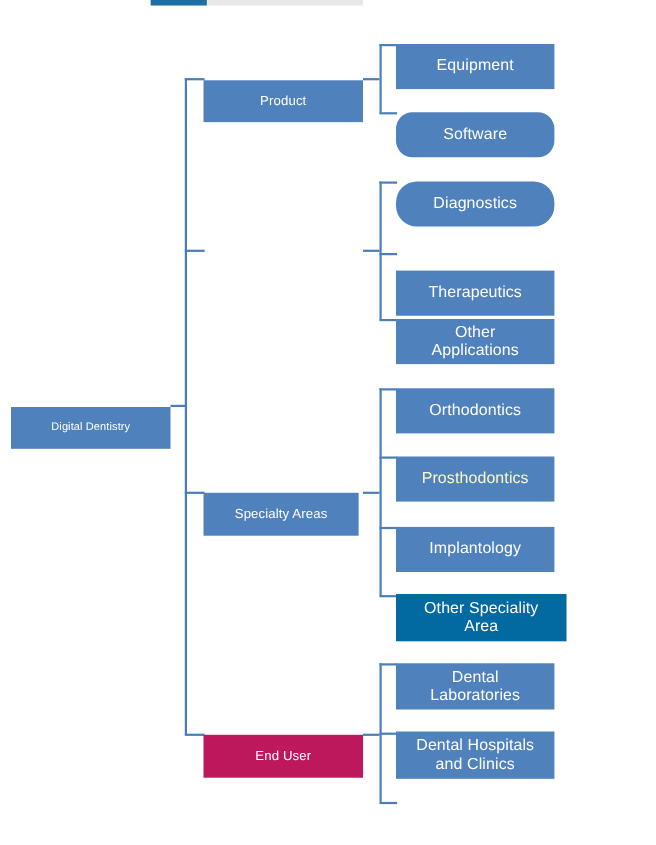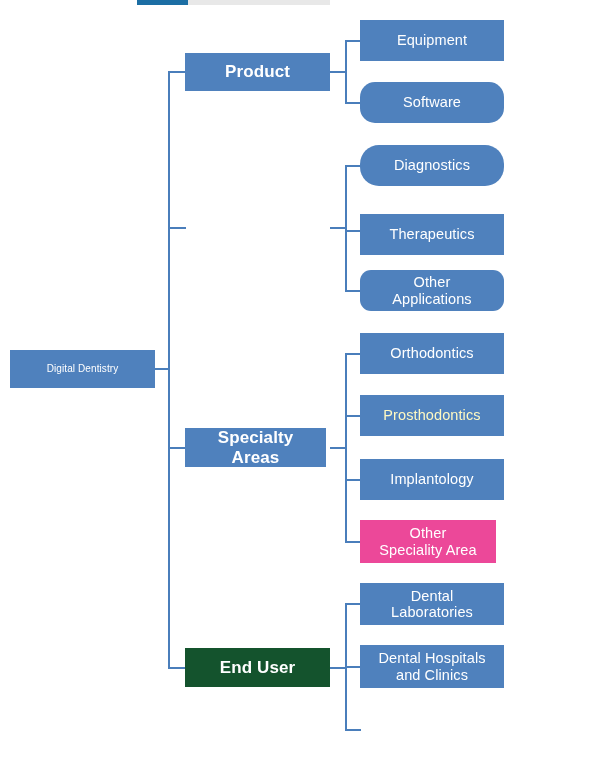--- a/index.html
+++ b/index.html
@@ -43,24 +43,25 @@
     background: #4f81bd;
     color: #ffffff;
     display: flex;
     align-items: center;
     justify-content: center;
     text-align: center;
     box-sizing: border-box;
     line-height: 1.12;
     letter-spacing: 0.1px;
     padding: 0 18px;
+    margin-top: 20px;
     -webkit-font-smoothing: antialiased;
   }
   .node.root      { font-size: 10px; }
-  .node.level2    { font-size: 17px; font-weight: bold; }
+  .node.level2    { font-size: 12px; }
   .node.level3    { font-size: 14.5px; }
 
   
   .conn {
     position: absolute;
     background: #4a7ebb;
   }
   .conn.v { width: 2px; }
   .conn.h { height: 2px; }
 </style>
@@ -106,38 +107,38 @@
   <div class="conn h" style="left: 345px; top: 666px; width: 16px; background: rgb(74, 126, 187);"></div>
   <div class="conn h" style="left: 345px; top: 729px; width: 16px; background: rgb(74, 126, 187);"></div>
 
   <div class="node root" style="left: 10px; top: 350px; width: 145px; height: 38px; background: rgb(79, 129, 189); color: rgb(255, 255, 255);">Digital Dentistry</div>
 
   <div class="node level2" style="left: 185px; top: 53px; width: 145px; height: 38px; background: rgb(79, 129, 189); color: rgb(255, 255, 255);">Product</div>
 
 
   <div class="node level2" style="left: 185px; top: 428px; width: 141px; height: 39px; background: rgb(79, 129, 189); color: rgb(255, 255, 255);">Specialty Areas</div>
 
-  <div class="node level2" style="left: 185px; top: 648px; width: 145px; height: 39px; background: #14532d; color: rgb(255, 255, 255);">End User</div>
+  <div class="node level2" style="left: 185px; top: 648px; width: 145px; height: 39px; background: #be185d; color: rgb(255, 255, 255);">End User</div>
 
   <div class="node level3" style="left: 360px; top: 20px; width: 144px; height: 41px; background: rgb(79, 129, 189); color: rgb(255, 255, 255);">Equipment</div>
 
   <div class="node level3" style="left: 360px; top: 82px; width: 144px; height: 41px; background: rgb(79, 129, 189); color: rgb(255, 255, 255); border-radius: 15px;">Software</div>
 
   <div class="node level3" style="left: 360px; top: 145px; width: 144px; height: 41px; background: rgb(79, 129, 189); color: rgb(255, 255, 255); border-radius: 19px;">Diagnostics</div>
 
-  <div class="node level3" style="left: 360px; top: 214px; width: 144px; height: 41px; background: rgb(79, 129, 189); color: rgb(255, 255, 255);">Therapeutics</div>
+  <div class="node level3" style="left: 360px; top: 226px; width: 144px; height: 41px; background: rgb(79, 129, 189); color: rgb(255, 255, 255);">Therapeutics</div>
 
-  <div class="node level3" style="left: 360px; top: 270px; width: 144px; height: 41px; background: rgb(79, 129, 189); color: rgb(255, 255, 255); border-radius: 11px;">Other Applications</div>
+  <div class="node level3" style="left: 360px; top: 270px; width: 144px; height: 41px; background: rgb(79, 129, 189); color: rgb(255, 255, 255);">Other Applications</div>
 
   <div class="node level3" style="left: 360px; top: 333px; width: 144px; height: 41px; background: rgb(79, 129, 189); color: rgb(255, 255, 255);">Orthodontics</div>
 
   <div class="node level3" style="left: 360px; top: 395px; width: 144px; height: 41px; background: rgb(79, 129, 189); color: #fef9c3;">Prosthodontics</div>
 
   <div class="node level3" style="left: 360px; top: 459px; width: 144px; height: 41px; background: rgb(79, 129, 189); color: rgb(255, 255, 255);">Implantology</div>
 
-  <div class="node level3" style="left: 360px; top: 520px; width: 136px; height: 43px; background: #ec4899; color: rgb(255, 255, 255);">Other Speciality Area</div>
+  <div class="node level3" style="left: 360px; top: 520px; width: 155px; height: 43px; background: #0369a1; color: rgb(255, 255, 255);">Other Speciality Area</div>
 
   <div class="node level3" style="left: 360px; top: 583px; width: 144px; height: 42px; background: rgb(79, 129, 189); color: rgb(255, 255, 255);">Dental Laboratories</div>
 
   <div class="node level3" style="left: 360px; top: 645px; width: 144px; height: 43px; background: rgb(79, 129, 189); color: #ffffff;">Dental Hospitals and Clinics</div>
 
 
 </div>
 
 </body></html>

